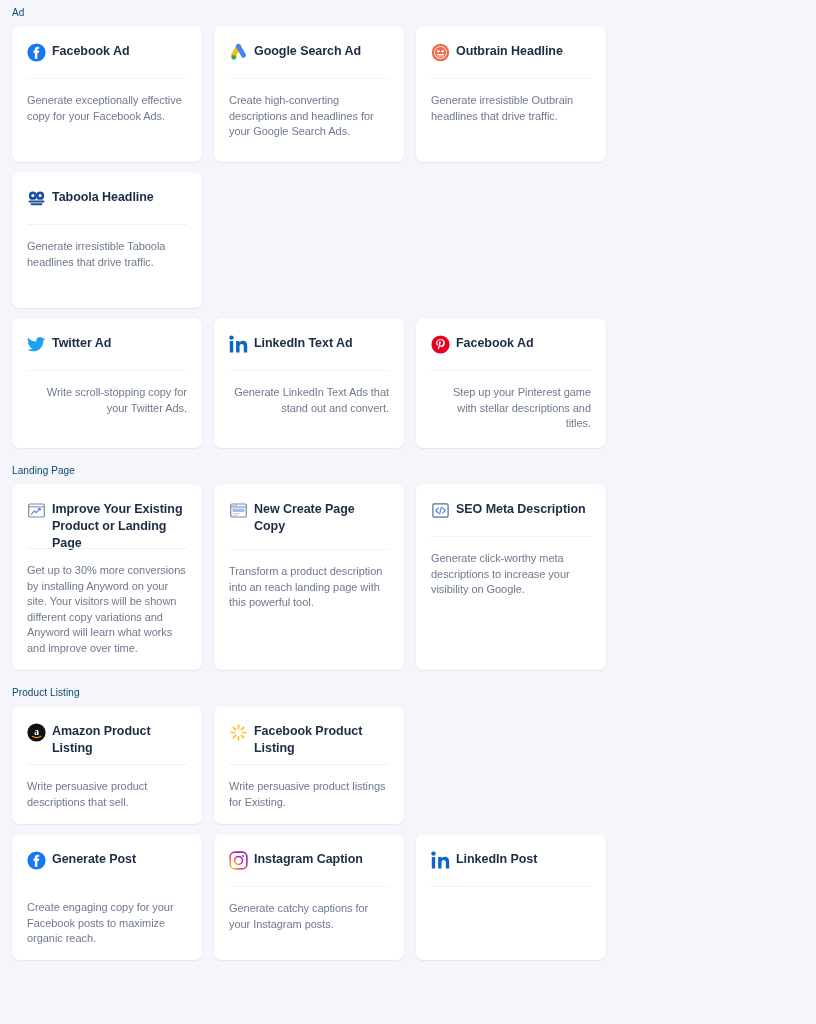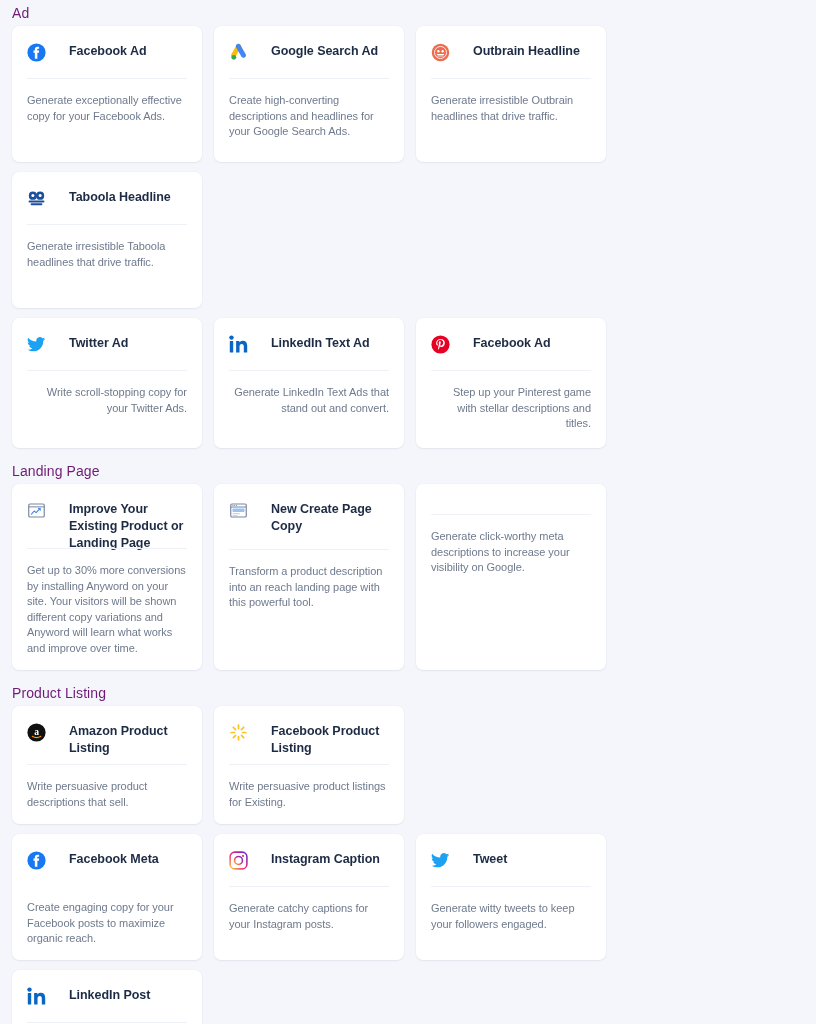--- a/index.html
+++ b/index.html
@@ -11,22 +11,22 @@
     overflow: hidden;
   }
   .page {
     width: 816px;
     min-height: 1024px;
     background: #f4f6fb;
     padding: 0 12px;
   }
   .section { margin-bottom: 0; }
   .section-title {
-    font-size: 14px;
-    color: #701a75;
+    font-size: 10px;
+    color: #0c4a6e;
     font-weight: 400;
     padding: 6px 0 6px 0;
     letter-spacing: .1px;
     line-height: 14px;
   }
   .grid {
     display: flex;
     flex-wrap: wrap;
     gap: 10px 12px;
   }
@@ -35,21 +35,21 @@
     background: #ffffff;
     border-radius: 7px;
     padding: 16px 15px 14px 15px;
     box-shadow: 0 1px 2px rgba(38,52,90,0.07), 0 0 0 0.5px rgba(40,60,110,0.035);
     display: flex;
     flex-direction: column;
   }
   .card-head {
     display: flex;
     align-items: flex-start;
-    gap: 23px;
+    gap: 6px;
     min-height: 22px;
   }
   .card-icon {
     width: 19px;
     height: 19px;
     flex: 0 0 19px;
     display: flex;
     align-items: center;
     justify-content: center;
     margin-top: 1px;
@@ -226,20 +226,29 @@
                 <rect x="4.4" y="15.3" width="9.4" height="1.5" rx="0.7" fill="#c8d6e8"></rect>
                 <rect x="4.4" y="17.7" width="6.4" height="1.3" rx="0.65" fill="#c8d6e8"></rect>
               </svg>
             </span>
             <div class="card-title">New Create Page Copy</div>
           </div>
           <div class="divider"></div>
           <div class="card-desc">Transform a product description into an reach landing page with this powerful tool.</div>
         </div>
         <div class="card h-landing">
+          <div class="card-head">
+            <span class="card-icon">
+              <svg width="19" height="19" viewBox="0 0 24 24">
+                <rect x="2.4" y="3.6" width="19.2" height="16.8" rx="1.8" fill="none" stroke="#5a6b8c" stroke-width="1.5"></rect>
+                <path d="M9.2 8.6 6 12l3.2 3.4M14.8 8.6 18 12l-3.2 3.4M13 7.6l-2 8.8" fill="none" stroke="#4b84f0" stroke-width="1.45" stroke-linecap="round" stroke-linejoin="round"></path>
+              </svg>
+            </span>
+            <div class="card-title">SEO Meta Description</div>
+          </div>
           <div class="divider"></div>
           <div class="card-desc">Generate click-worthy meta descriptions to increase your visibility on Google.</div>
         </div>
       </div>
     </div>
     <div class="sec-gap"></div>
     <div class="section">
       <div class="section-title">Product Listing</div>
       <div class="grid">
         <div class="card h-product">
@@ -283,21 +292,21 @@
     <div class="section">
       <div class="grid">
         <div class="card h-social">
           <div class="card-head">
             <span class="card-icon">
               <svg width="19" height="19" viewBox="0 0 24 24">
                 <circle cx="12" cy="12" r="11.5" fill="#1877f2"></circle>
                 <path fill="#fff" d="M15.2 12.3h-2.1V20h-3.2v-7.7H8.2V9.6h1.7V8.1c0-2.1 1-3.4 3.4-3.4h2v2.7h-1.3c-.9 0-1 .35-1 .98v1.23h2.3l-.1 2.7z"></path>
               </svg>
             </span>
-            <div class="card-title">Facebook Meta</div>
+            <div class="card-title">Generate Post</div>
           </div>
           <div class="divider"></div>
           <div class="card-desc">Create engaging copy for your Facebook posts to maximize organic reach.</div>
         </div>
         <div class="card h-social">
           <div class="card-head">
             <span class="card-icon">
               <svg width="19" height="19" viewBox="0 0 24 24">
                 <defs>
                   <linearGradient id="igg" x1="0" y1="1" x2="1" y2="0">
@@ -313,32 +322,20 @@
             </span>
             <div class="card-title">Instagram Caption</div>
           </div>
           <div class="divider"></div>
           <div class="card-desc">Generate catchy captions for your Instagram posts.</div>
         </div>
         <div class="card h-social">
           <div class="card-head">
             <span class="card-icon">
               <svg width="19" height="19" viewBox="0 0 24 24">
-                <path fill="#1da1f2" d="M23 4.9a9 9 0 0 1-2.6.7 4.5 4.5 0 0 0 2-2.5 9 9 0 0 1-2.9 1.1 4.5 4.5 0 0 0-7.7 4.1A12.8 12.8 0 0 1 1.6 3.6a4.5 4.5 0 0 0 1.4 6 4.5 4.5 0 0 1-2-.6v.1a4.5 4.5 0 0 0 3.6 4.4 4.5 4.5 0 0 1-2 .1 4.5 4.5 0 0 0 4.2 3.1A9 9 0 0 1 .9 18.6a12.7 12.7 0 0 0 6.9 2c8.3 0 12.8-6.9 12.8-12.8v-.6A9.2 9.2 0 0 0 23 4.9z"></path>
-              </svg>
-            </span>
-            <div class="card-title">Tweet</div>
-          </div>
-          <div class="divider"></div>
-          <div class="card-desc">Generate witty tweets to keep your followers engaged.</div>
-        </div>
-        <div class="card h-social">
-          <div class="card-head">
-            <span class="card-icon">
-              <svg width="19" height="19" viewBox="0 0 24 24">
                 <rect x="1" y="7.5" width="4.3" height="14.5" rx="0.5" fill="#0a66c2"></rect>
                 <circle cx="3.15" cy="3.3" r="2.8" fill="#0a66c2"></circle>
                 <path fill="#0a66c2" d="M9 7.5h4.1v2a4.6 4.6 0 0 1 4.1-2.2c4 0 5.8 2.3 5.8 6.4V22h-4.3v-7.4c0-2-.8-3.2-2.6-3.2-1.9 0-2.8 1.3-2.8 3.2V22H9z"></path>
               </svg>
             </span>
             <div class="card-title">LinkedIn Post</div>
           </div>
           <div class="divider"></div>
         </div>
       </div>

